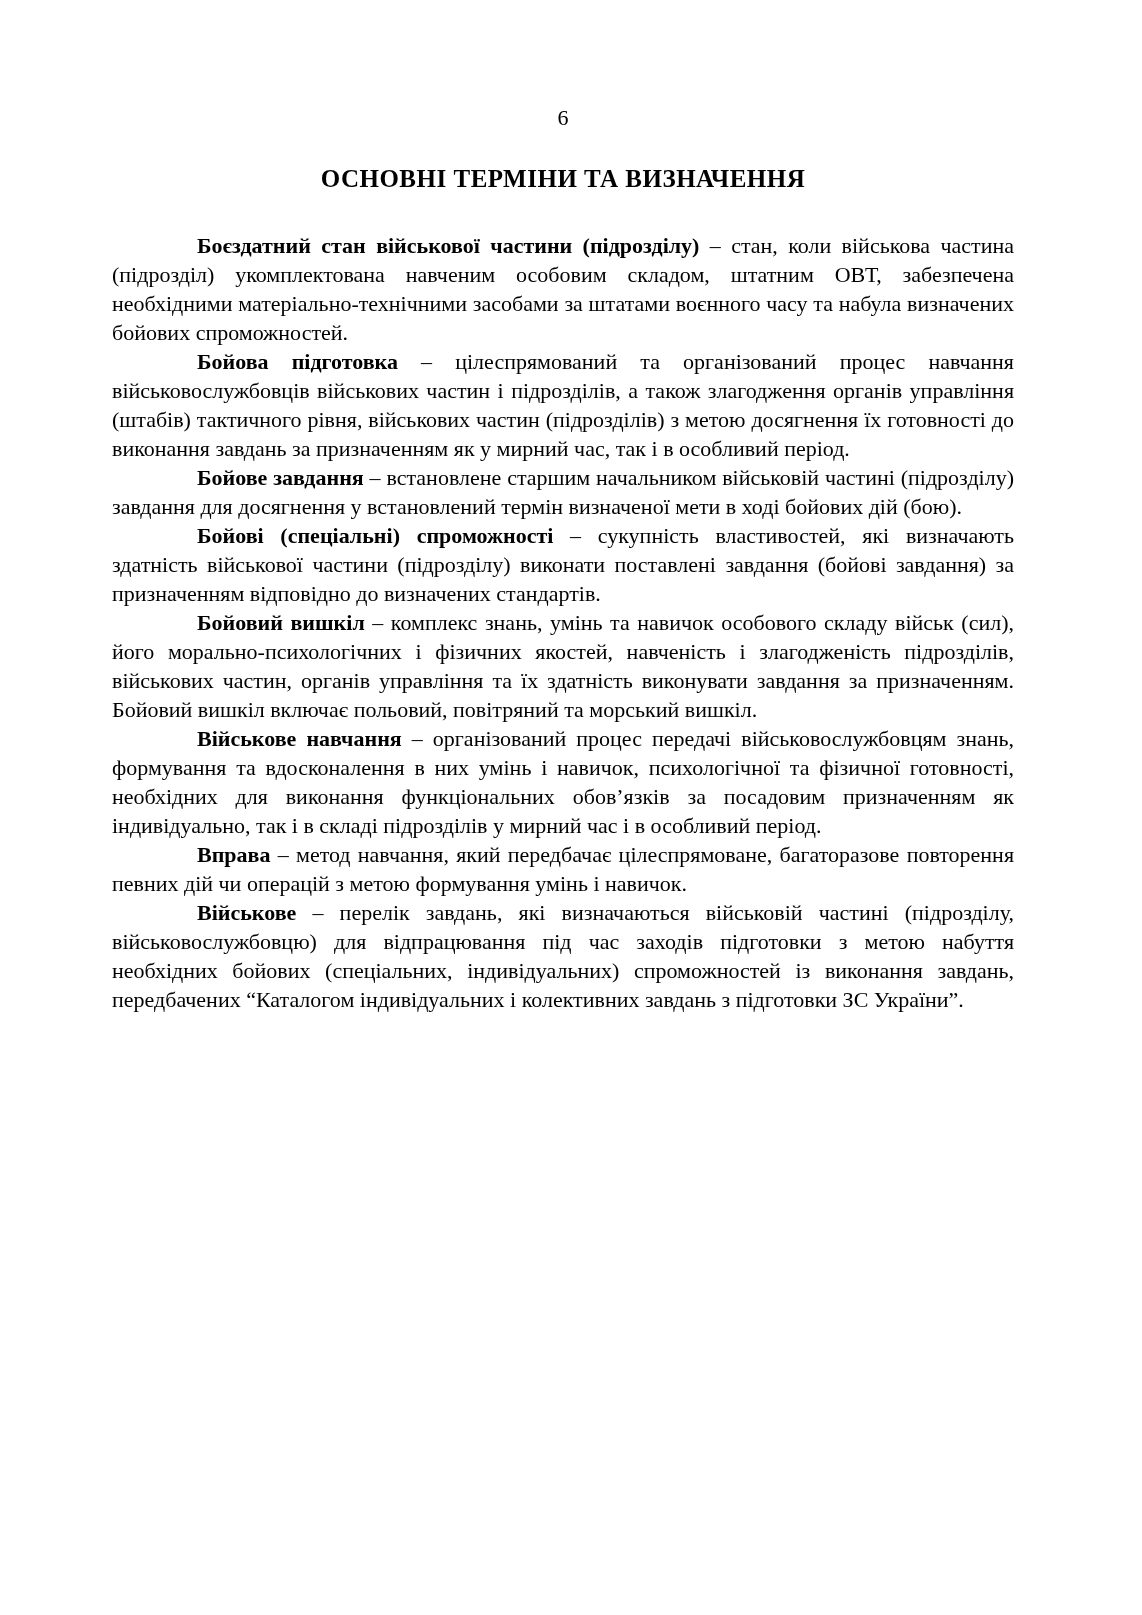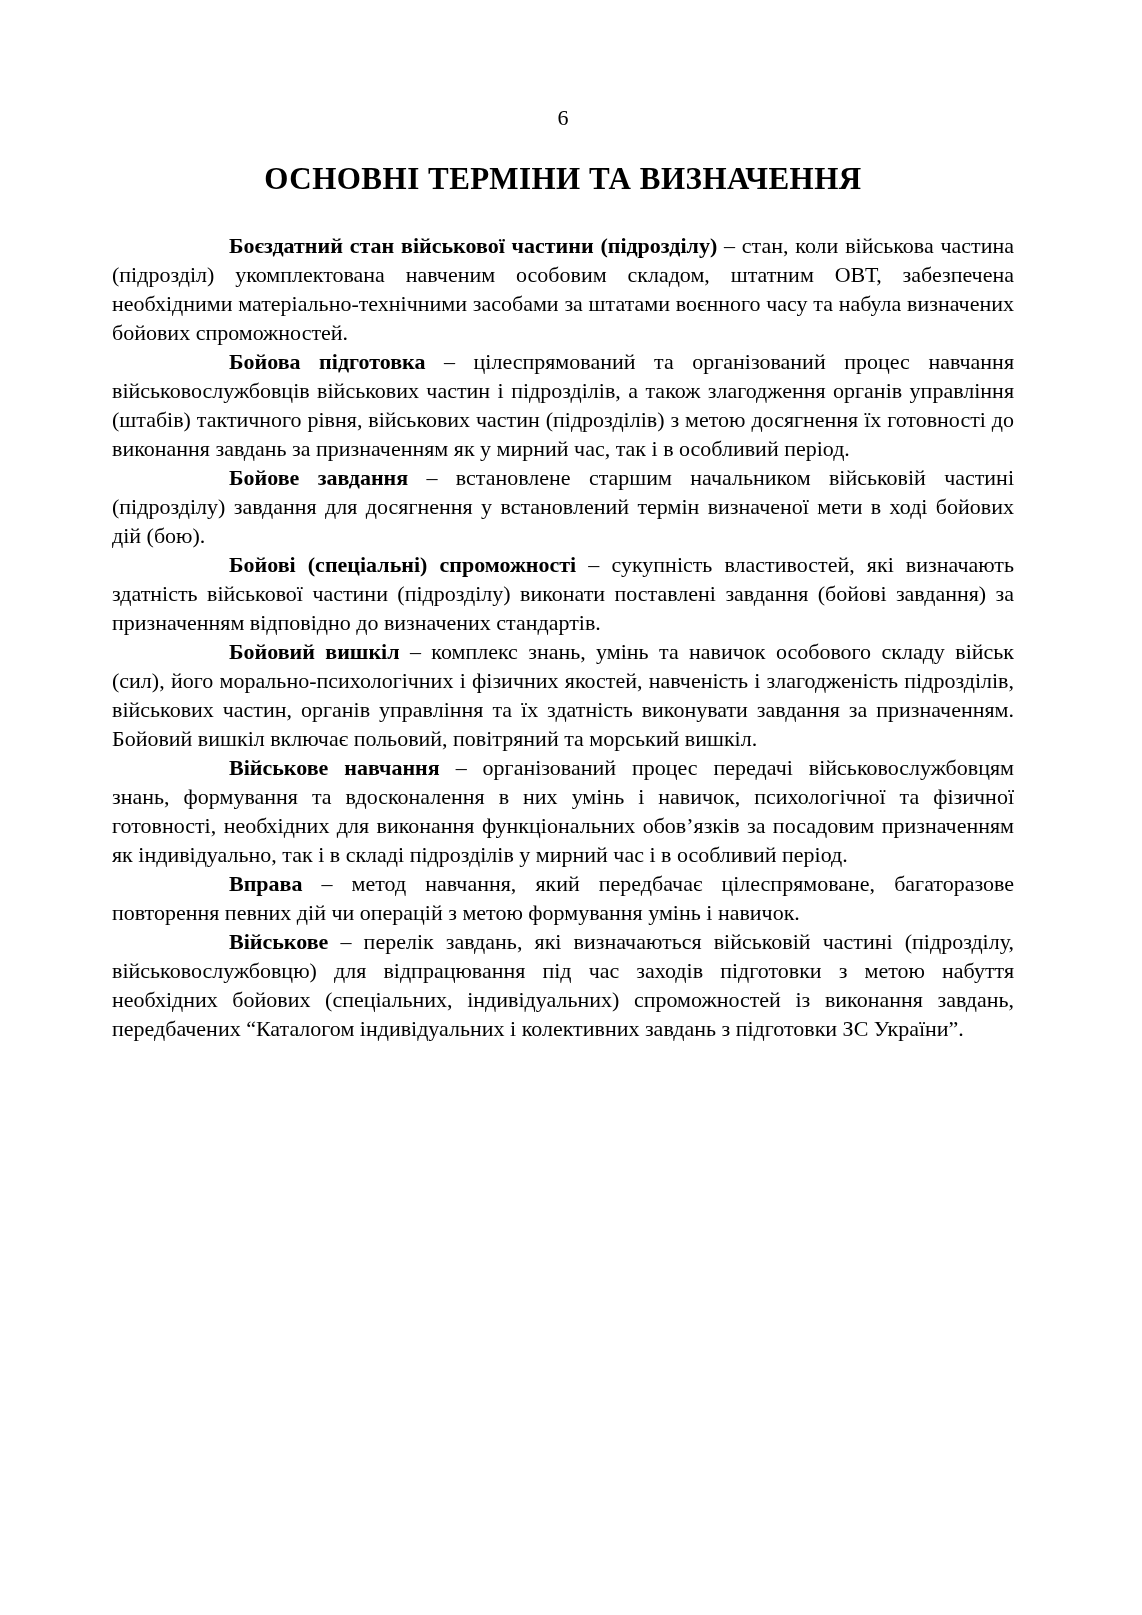--- a/index.html
+++ b/index.html
@@ -21,39 +21,38 @@
     padding: 104px 128px 0 112px;
   }
   .page-number {
     text-align: center;
     font-size: 22px;
     line-height: 28px;
   }
   .doc-title {
     margin: 32px 0 0 0;
     text-align: center;
-    font-size: 31px;
+    font-size: 25px;
     line-height: 29px;
     font-weight: bold;
     letter-spacing: 0.5px;
   }
   .content {
     margin-top: 38px;
     font-size: 22px;
     line-height: 29px;
     text-align: justify;
   }
   .content p {
     margin: 0;
     padding: 0;
     text-indent: 85px;
   }
   .term {
     font-weight: bold;
-    margin-left: 32px;
   }
 </style>
 </head>
 <body>
 
 <div class="page">
   <div class="page-number">6</div>
   <h1 class="doc-title">ОСНОВНІ ТЕРМІНИ ТА ВИЗНАЧЕННЯ</h1>
 
   <div class="content">

